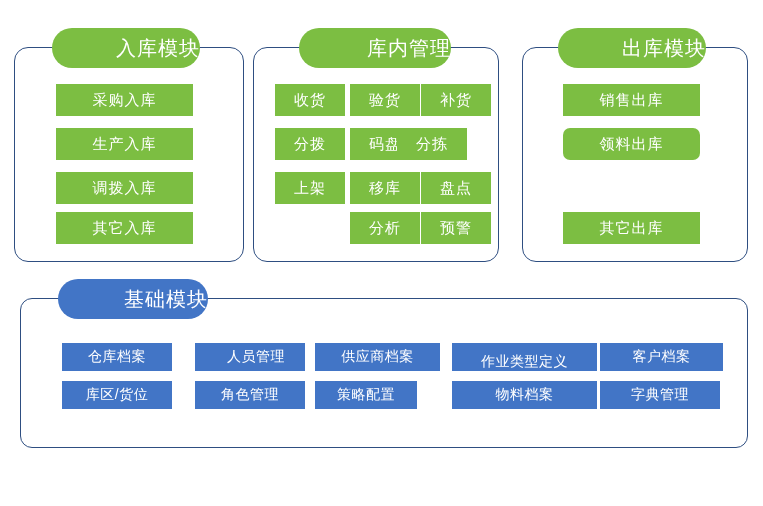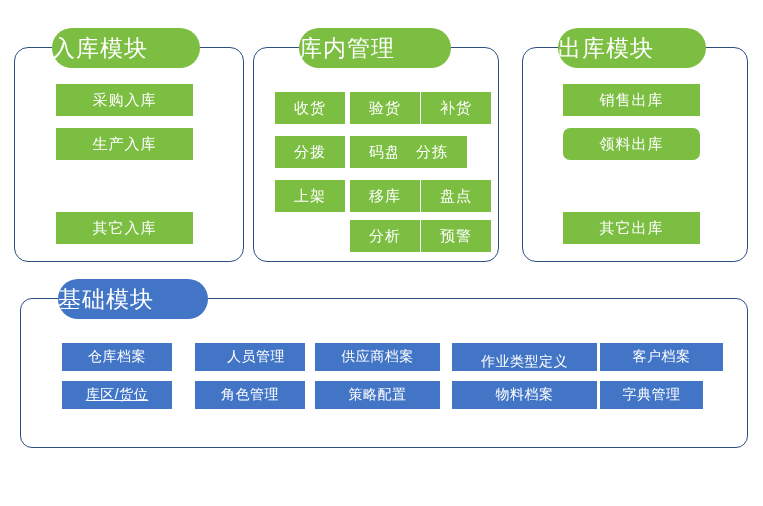--- a/index.html
+++ b/index.html
@@ -34,23 +34,23 @@
   .panel.wide { border-radius: 12px; }
 
   
   .pill {
     position: absolute;
     box-sizing: border-box;
     height: 40px;
     border-radius: 20px;
     display: flex;
     align-items: center;
-    justify-content: flex-start;
+    justify-content: flex-end;
     color: #ffffff;
-    font-size: 23px;
+    font-size: 20px;
     letter-spacing: 1px;
     z-index: 5;
     white-space: nowrap;
   }
   .pill.green { background: #7CBE42; }
   .pill.blue  { background: #4275C6; }
 
   
   .box {
     position: absolute;
@@ -71,21 +71,20 @@
     height: 32px;
     font-size: 15px;
     letter-spacing: 1px;
   }
   
   .box.grid-item {
     width: 70px;
     height: 32px;
     font-size: 15px;
     letter-spacing: 1px;
-    margin-top: 8px;
   }
   
   .box.base-item {
     width: 110px;
     height: 28px;
     font-size: 14px;
     letter-spacing: 0.5px;
   }
 </style>
 </head>
@@ -98,20 +97,23 @@
   <div class="pill green" style="left:52px; top:28px; width:148px;">
     <span>入库模块</span>
   </div>
 
   <div class="box green col-item" style="left:56px; top:84px;">
     <span>采购入库</span>
   </div>
   <div class="box green col-item" style="left:56px; top:128px;">
     <span>生产入库</span>
   </div>
+  <div class="box green col-item" style="left:56px; top:172px;">
+    <span>调拨入库</span>
+  </div>
   <div class="box green col-item" style="left:56px; top:212px;">
     <span>其它入库</span>
   </div>
 
   <div class="panel" style="left:253px; top:47px; width:246px; height:215px;"></div>
 
   <div class="pill green" style="left:299px; top:28px; width:152px;">
     <span>库内管理</span>
   </div>
 
@@ -183,29 +185,29 @@
   <div class="box blue base-item" style="left:315px; top:343px; width:125px;">
     <span>供应商档案</span>
   </div>
   <div class="box blue base-item" style="left:452px; top:343px; width:145px;align-items:flex-end;">
     <span>作业类型定义</span>
   </div>
   <div class="box blue base-item" style="left:600px; top:343px; width:123px;">
     <span>客户档案</span>
   </div>
 
-  <div class="box blue base-item" style="left:62px; top:381px;text-decoration:underline;">
+  <div class="box blue base-item" style="left:62px; top:381px;">
     <span>库区/货位</span>
   </div>
   <div class="box blue base-item" style="left:195px; top:381px;">
     <span>角色管理</span>
   </div>
-  <div class="box blue base-item" style="left:315px; top:381px; width:125px;">
+  <div class="box blue base-item" style="left:315px; top:381px; width:102px;">
     <span>策略配置</span>
   </div>
   <div class="box blue base-item" style="left:452px; top:381px; width:145px;">
     <span>物料档案</span>
   </div>
-  <div class="box blue base-item" style="left:600px; top:381px; width:103px;">
+  <div class="box blue base-item" style="left:600px; top:381px; width:120px;">
     <span>字典管理</span>
   </div>
 
 </div>
 
 </body></html>

